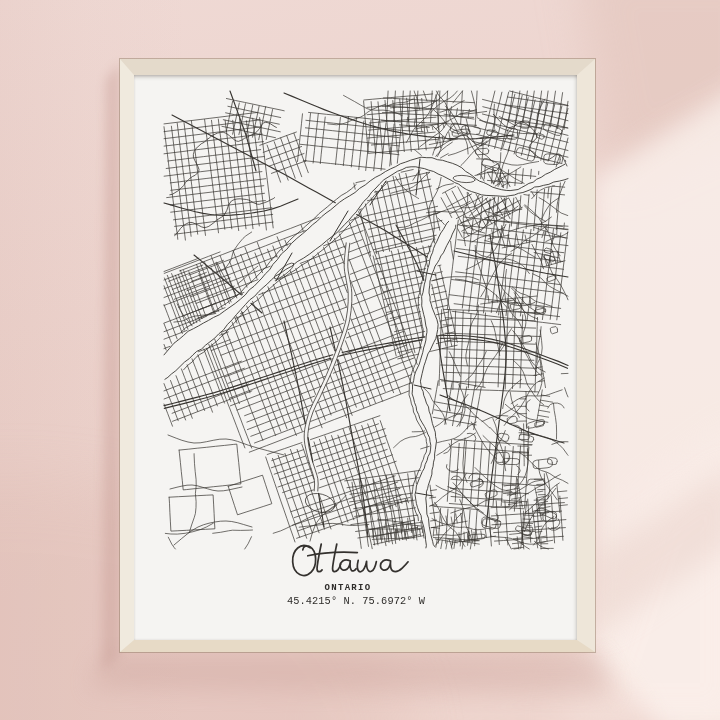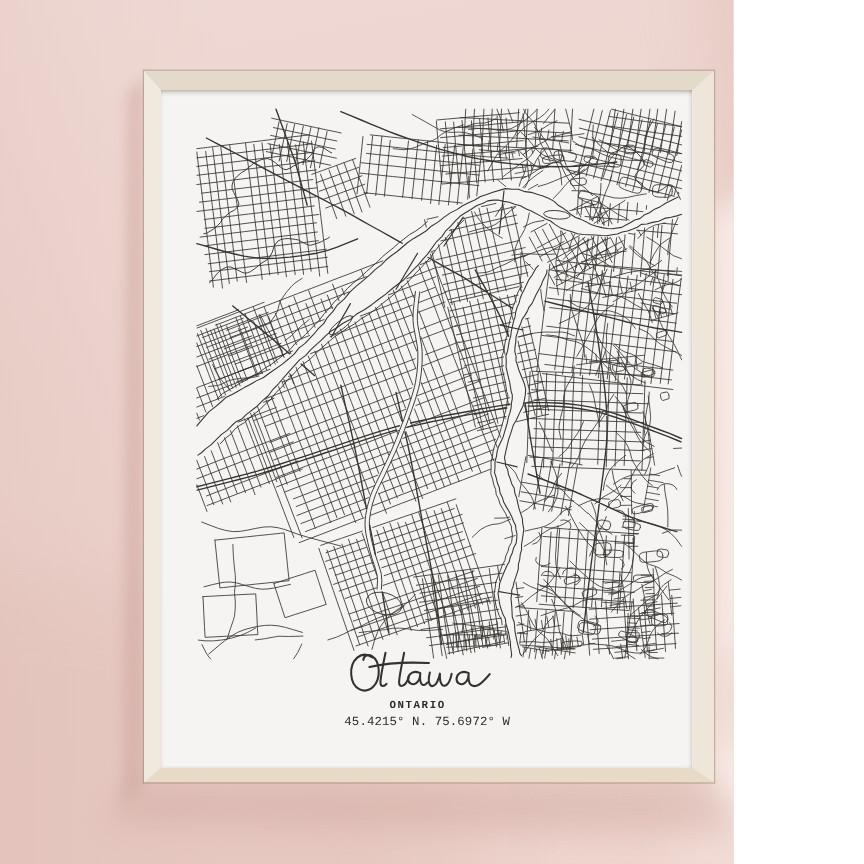--- a/index.html
+++ b/index.html
@@ -1,17 +1,17 @@
 <!DOCTYPE html>
 <html><head>
 <meta charset="utf-8">
 <style>
   html,body{margin:0;padding:0;width:720px;height:720px;overflow:hidden;}
   body{font-family:"Liberation Sans",sans-serif;}
-  #scene{position:relative;width:611px;height:720px;background:#14b8a6;overflow:hidden;}
+  #scene{position:relative;width:720px;height:720px;background:#14b8a6;overflow:hidden;}
   .abs{position:absolute;}
 </style>
 </head>
 <body>
 <div id="scene">
 
   <div class="abs" style="left:0;top:0;width:720px;height:720px;background:linear-gradient(169deg,#efd9d4 0%,#ecd3cd 38%,#eacfc8 70%,#eacec7 100%);"></div>
 
   <div class="abs" style="left:0;top:0;width:720px;height:720px;background:linear-gradient(90deg,rgba(198,150,140,0.10) 0%,rgba(198,150,140,0.04) 12%,rgba(198,150,140,0) 26%);"></div>
 

